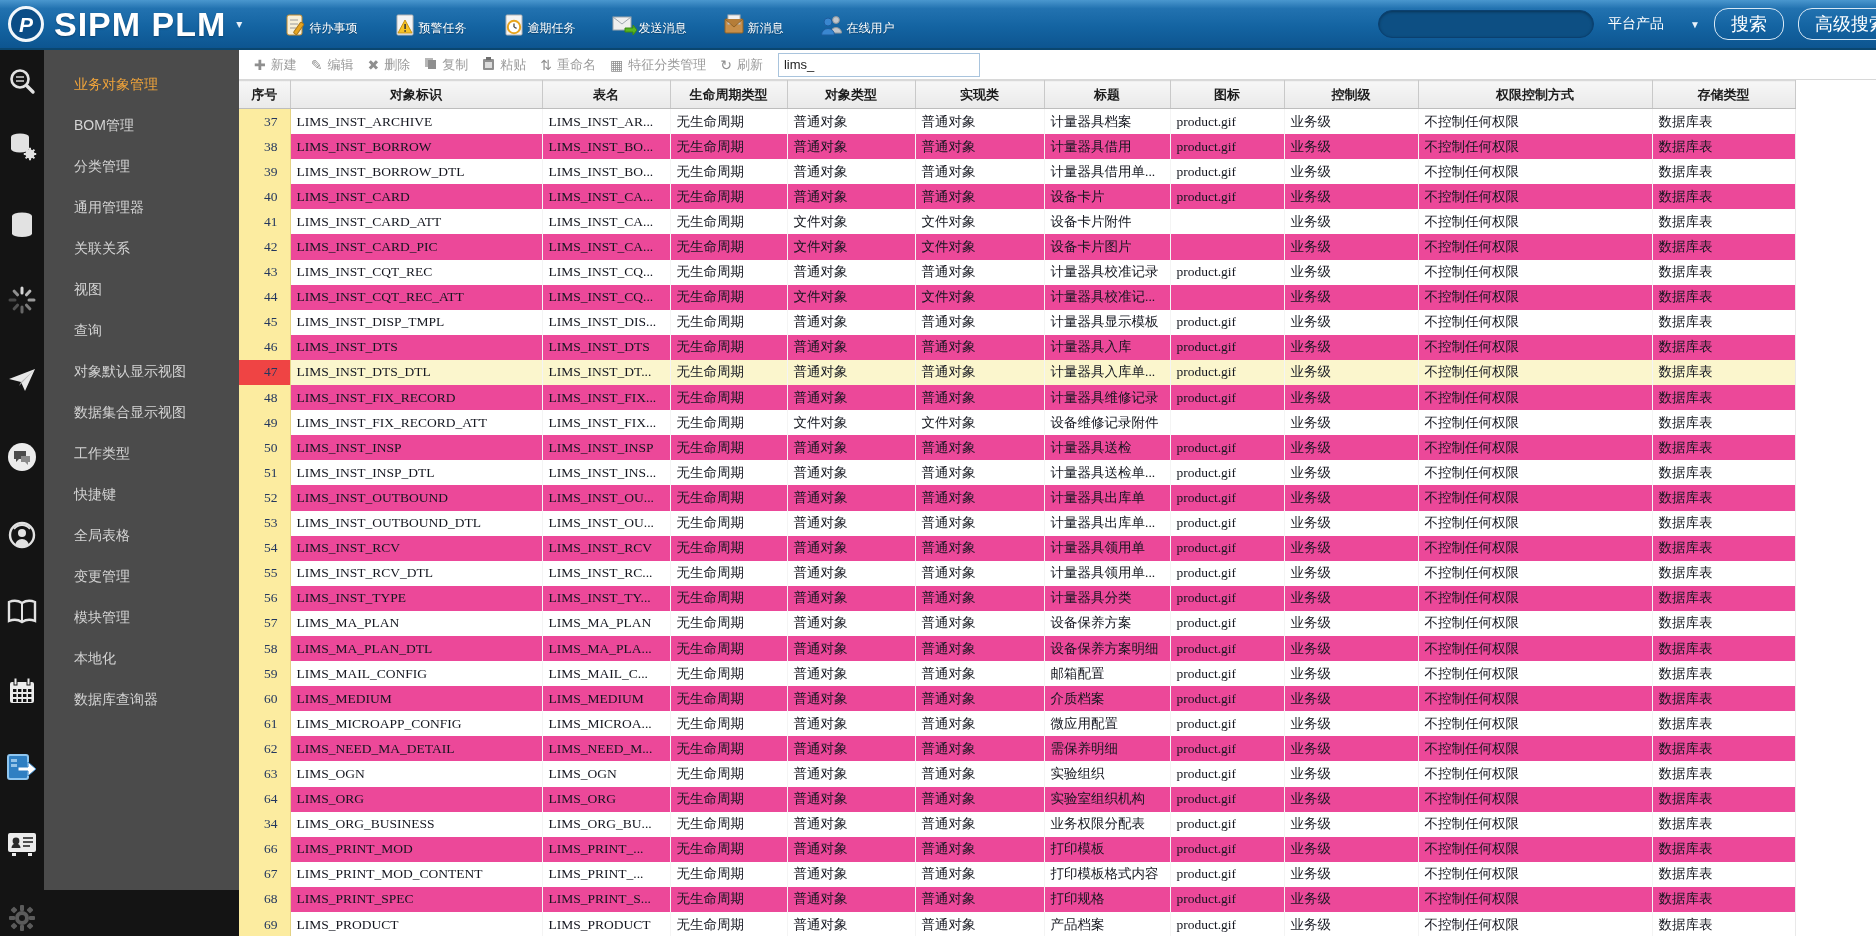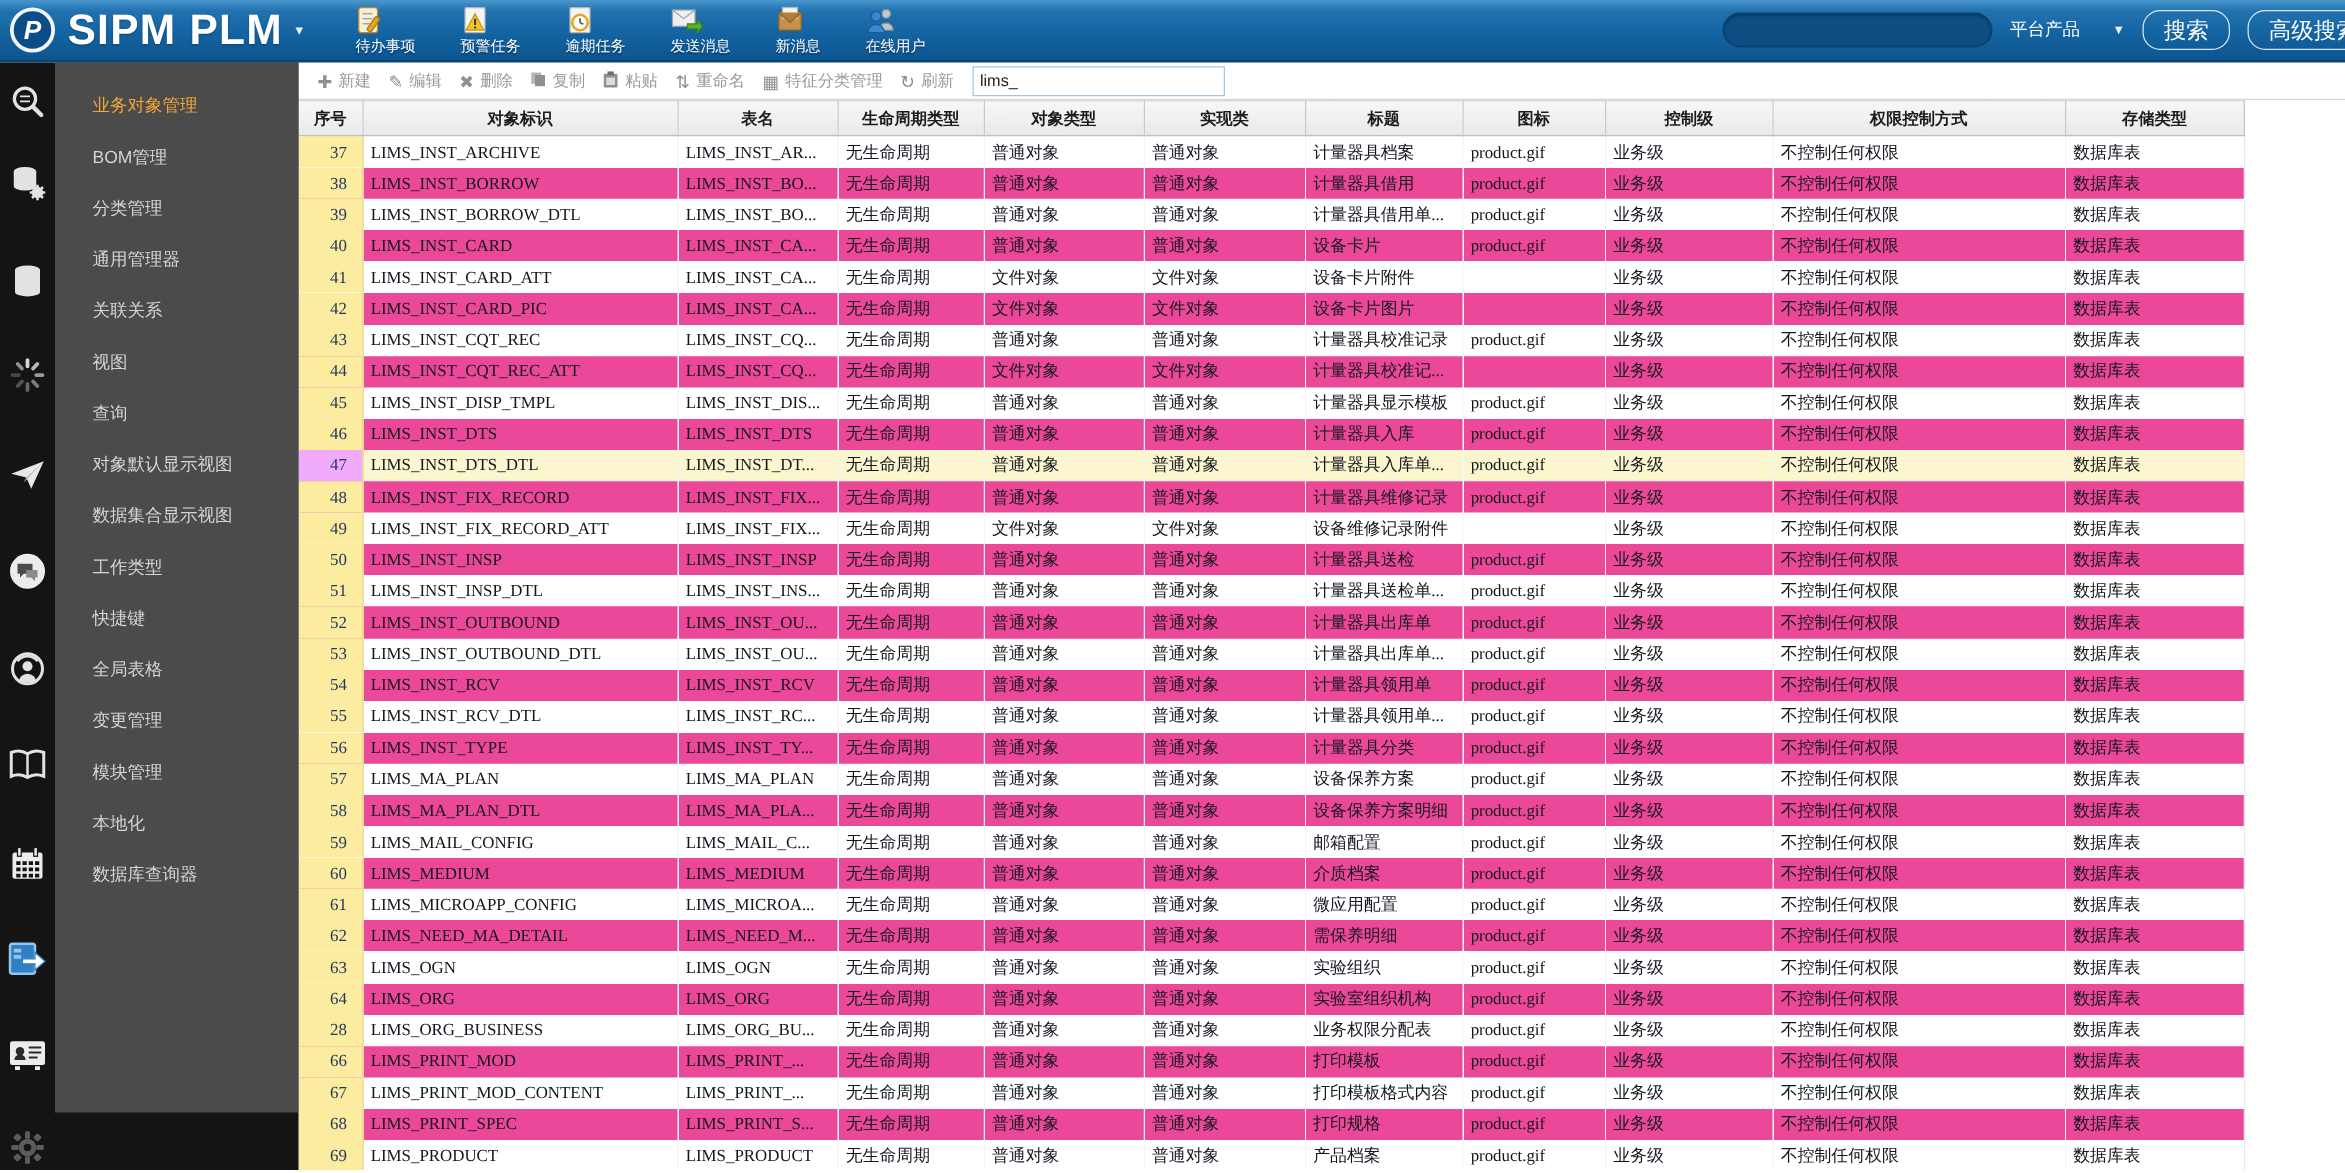--- a/index.html
+++ b/index.html
@@ -9,21 +9,21 @@
   .topbar{height:50px;box-sizing:border-box;display:flex;align-items:center;
     background:linear-gradient(180deg,#4a97ce 0%,#2272b0 18%,#1464a2 55%,#0d5590 100%);
     border-bottom:2px solid #0a466f;position:relative;}
   .logo{display:flex;align-items:center;margin-left:8px;}
   .logo-circle{width:36px;height:36px;border-radius:50%;background:#0b4d86;border:3px solid #f2f7fb;
     display:flex;align-items:center;justify-content:center;box-sizing:border-box;}
   .logo-circle span{color:#fff;font-weight:bold;font-size:21px;font-style:italic;line-height:1;}
   .logo-text{color:#fff;font-size:34px;font-weight:bold;letter-spacing:1px;margin-left:10px;text-shadow:0 1px 2px rgba(0,0,0,.3);}
   .logo-caret{color:#e9f2fa;font-size:12px;margin-left:10px;}
   .topnav{display:flex;margin-left:42px;gap:36px;}
-  .topnav-item{display:flex;flex-direction:column;align-items:flex-start;gap:1px;cursor:pointer;}
+  .topnav-item{display:flex;flex-direction:row;align-items:flex-end;gap:1px;cursor:pointer;}
   .topnav-item .nicon{height:26px;display:flex;align-items:flex-end;}
   .topnav-item .nlabel{color:#fff;font-size:12px;text-shadow:0 1px 1px rgba(0,0,0,.35);}
   .topbar-right{margin-left:auto;display:flex;align-items:center;gap:14px;padding-right:0;}
   .global-search{width:190px;height:26px;border-radius:14px;background:#0d4f83;border:1px solid #0a4070;
     box-shadow:inset 0 1px 3px rgba(0,0,0,.35);color:#dce9f5;padding:0 12px;font-size:13px;outline:none;}
   .scope{display:flex;align-items:center;gap:26px;color:#fff;font-size:14px;cursor:pointer;}
   .scope .caret{font-size:10px;color:#e9f2fa;}
   .pill{border:1px solid #d7e8f5;border-radius:14px;background:transparent;color:#fff;font-size:18px;
     padding:3px 16px;cursor:pointer;white-space:nowrap;}
   .pill.adv{margin-right:-28px;}
@@ -50,21 +50,21 @@
   .tablewrap{flex:1;overflow:hidden;font-family:"Liberation Serif",serif;}
   table{border-collapse:collapse;table-layout:fixed;width:1312px;}
   thead th{height:27px;background:linear-gradient(#f7f7f7,#e9e9e9);border-right:1px solid #c9c9c9;
     border-top:1px solid #d9d9d9;border-bottom:1px solid #bdbdbd;font-size:13px;font-weight:600;color:#1c1c1c;
     text-align:center;padding:0;white-space:nowrap;overflow:hidden;}
   tbody td{height:25.1px;font-size:13.5px;color:#14161f;padding:0 6px;border-right:1px solid rgba(0,0,0,.045);
     white-space:nowrap;overflow:hidden;}
   tbody tr.alt{background:#ec4899;}
   tbody tr.hl{background:#fbf6cd;}
   td.num{background:#fceca0;text-align:right;padding-right:12px;color:#23375e;border-right:1px solid #e4d283;}
-  tr.hl td.num{background:#f0abfc;}
+  tr.hl td.num{background:#ef4444;}
 </style>
 </head>
 <body>
 
 <div class="topbar">
   <div class="logo">
     <div class="logo-circle">
         <span>P</span>
       </div>
     <div class="logo-text">SIPM PLM</div>
@@ -744,21 +744,21 @@
               <td>普通对象</td>
               <td>普通对象</td>
               <td>实验室组织机构</td>
               <td>product.gif</td>
               <td>业务级</td>
               <td>不控制任何权限</td>
               <td>数据库表</td>
               <td></td>
             </tr>
             <tr>
-              <td class="num">28</td>
+              <td class="num">34</td>
               <td>LIMS_ORG_BUSINESS</td>
               <td>LIMS_ORG_BU...</td>
               <td>无生命周期</td>
               <td>普通对象</td>
               <td>普通对象</td>
               <td>业务权限分配表</td>
               <td>product.gif</td>
               <td>业务级</td>
               <td>不控制任何权限</td>
               <td>数据库表</td>

